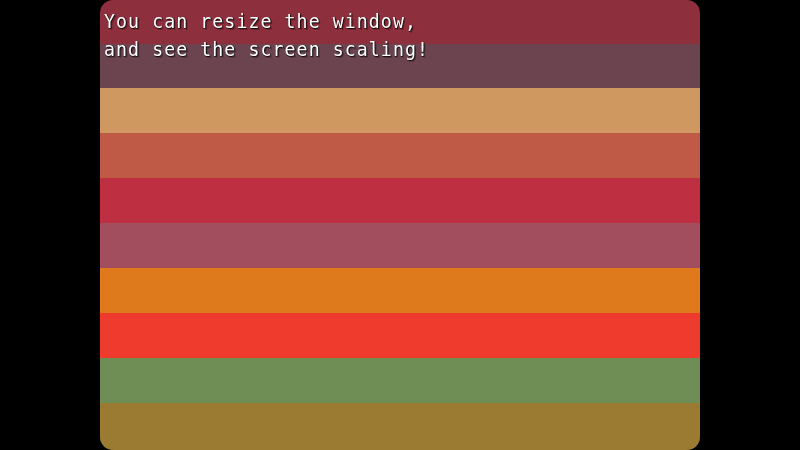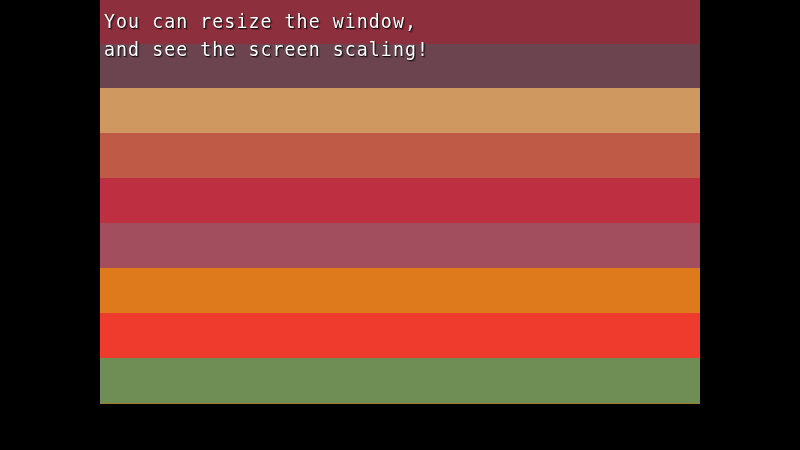--- a/index.html
+++ b/index.html
@@ -78,21 +78,21 @@
   }
 </style>
 </head>
 <body style="background: rgb(0, 0, 0);">
 
 <div id="app-window">
 
   <div id="letterbox-left" style="background: rgb(0, 0, 0);"></div>
   <div id="letterbox-right" style="background: rgb(0, 0, 0);"></div>
 
-  <div id="scaled-viewport" style="width: 600px; height: 404px;">
+  <div id="scaled-viewport" style="width: 600px; height: 450px; border-radius: 13px;">
     <div id="color-bands">
         <div class="color-band" style="background: rgb(142, 47, 61); height: 44px;"></div>
         <div class="color-band" style="background: rgb(107, 68, 80); height: 44px;"></div>
         <div class="color-band" style="background: rgb(206, 152, 96); height: 45px;"></div>
         <div class="color-band" style="background: rgb(191, 90, 71); height: 45px;"></div>
         <div class="color-band" style="background: rgb(191, 47, 66); height: 45px;"></div>
         <div class="color-band" style="background: rgb(162, 78, 95); height: 45px;"></div>
         <div class="color-band" style="background: rgb(223, 122, 28); height: 45px;"></div>
         <div class="color-band" style="background: rgb(239, 59, 46); height: 45px;"></div>
         <div class="color-band" style="background: rgb(110, 142, 85); height: 45px;"></div>

